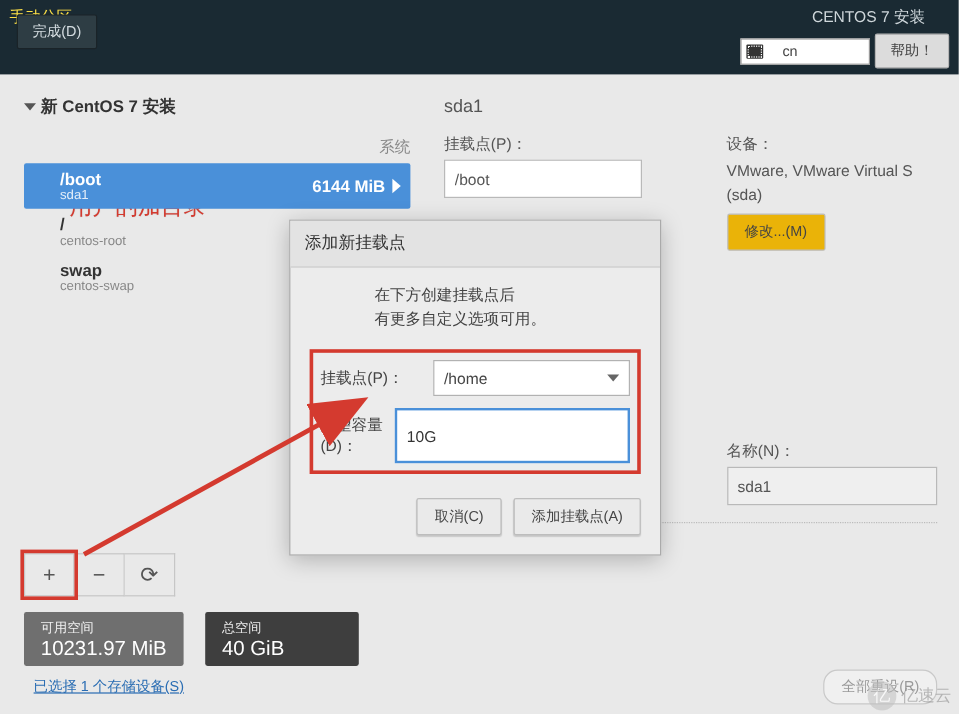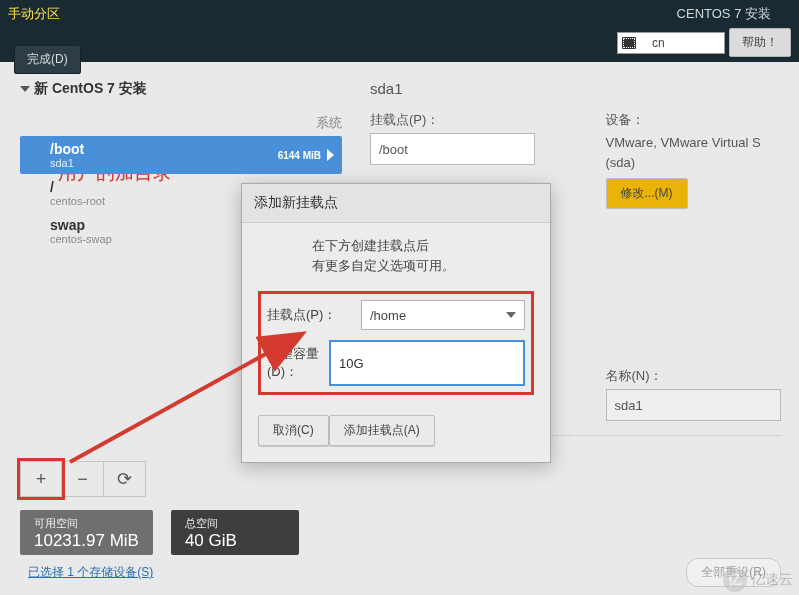--- a/index.html
+++ b/index.html
@@ -1,41 +1,41 @@
 <!DOCTYPE html>
 <html><head>
 <meta charset="utf-8">
 <style>
   * { box-sizing: border-box; margin: 0; padding: 0; font-family: "Microsoft YaHei", sans-serif; }
   body { width: 799px; height: 595px; background: #e9e9e9; overflow: hidden; position: relative; }
 
   .topbar { background: #1a2a33; height: 62px; color: #fff; position: relative; }
   .top-title-left { position: absolute; left: 8px; top: 5px; font-size: 13px; color: #fde047; }
-  .done-btn { position: absolute; left: 14px; top: 45px; background: #2e3d44; border:1px solid #1a2328; color: #d4dce0; font-size: 12px; padding: 5px 12px; border-radius: 2px; }
+  .done-btn { position: absolute; left: 14px; top: 12px; background: #2e3d44; border:1px solid #1a2328; color: #d4dce0; font-size: 12px; padding: 5px 12px; border-radius: 2px; }
   .top-title-right { position: absolute; right: 28px; top: 5px; font-size: 13px; color: #cfd7db; }
   .lang-box { position: absolute; right: 74px; top: 32px; width: 108px; height: 22px; background:#fff; border:1px solid #999; display:flex; align-items:center; padding:0 4px; gap:16px; }
   .kb-icon { width:14px; height:12px; background:#333; border-radius:1px; display:inline-block; position:relative;}
   .kb-icon::after{content:"";position:absolute;inset:1px;border:1px dotted #fff;}
   .lang-text{font-size:12px;color:#444;}
   .help-btn { position: absolute; right: 8px; top: 28px; background:#dcdcdc; border:1px solid #b5b5b5; color:#444; font-size:12px; padding:5px 12px; border-radius:2px;}
 
   .content { display:flex; height:calc(100% - 62px); }
 
   .leftpane { width: 352px; padding: 18px 10px 10px 20px; position:relative; }
   .tree-head { font-size: 14px; font-weight:600; color:#333; display:flex; align-items:center; gap:4px;}
   .tri{ width:0;height:0;border-left:5px solid transparent;border-right:5px solid transparent;border-top:6px solid #555;}
   .overlay-annot{ position:absolute; left:58px; top:74px; color:#d43a2f; font-size:19px; font-weight:500; line-height:1.3; text-shadow:0 0 1px rgba(0,0,0,.2); pointer-events:none;}
   .sys-label{ margin:16px 0 0 28px; font-size:13px; color:#888;text-align:right;}
   .part-list{ margin-top:4px; }
   .part-row{ display:flex; align-items:center; justify-content:space-between; padding:5px 8px 5px 30px; border-radius:2px; position:relative;}
   .part-row.selected{ background:#4a90d9; color:#fff;}
   .pr-left{display:flex;flex-direction:column;}
   .pr-name{font-size:14px;font-weight:600;}
   .pr-sub{font-size:11px;opacity:.85;}
-  .pr-right{display:flex;align-items:center;gap:6px;font-size:10px;font-weight:600;}
+  .pr-right{display:flex;align-items:center;gap:6px;font-size:14px;font-weight:600;}
   .chev{ width:0;height:0;border-top:6px solid transparent;border-bottom:6px solid transparent;border-left:7px solid #fff;}
   .part-row:not(.selected) .pr-name{color:#333;}
   .part-row:not(.selected) .pr-sub{color:#777;}
   .part-row:not(.selected) .pr-right{color:#333;}
 
   .btn-row{ position:absolute; left:20px; bottom:98px; display:flex; gap:0;}
   .sq-btn{ width:42px;height:36px;background:#e9e9e9;border:1px solid #c6c6c6;display:flex;align-items:center;justify-content:center;color:#555;font-size:18px;}
   .sq-btn+.sq-btn{border-left:none;}
   .sq-btn.hot{ outline:3px solid #d43a2f; position:relative; z-index:2;}
 
@@ -62,21 +62,21 @@
   .modal{position:absolute;left:241px;top:183px;width:310px;background:#ececec;border:1px solid #aaa;box-shadow:0 4px 18px rgba(0,0,0,.25);}
   .modal-title{background:#e3e3e3;padding:10px 12px;font-size:14px;color:#333;font-weight:500;border-bottom:1px solid #ccc;}
   .modal-body{padding:14px 16px 14px 70px;font-size:13px;color:#444;}
   .modal-body .line{margin-bottom:2px;}
   .modal-form{padding:0 16px 16px 16px;}
   .mf-row{display:flex;align-items:center;margin-bottom:10px;gap:8px;}
   .mf-lbl{width:86px;font-size:13px;color:#444;}
   .dd{flex:1;height:30px;border:1px solid #b2b2b2;background:#fff;display:flex;align-items:center;justify-content:space-between;padding:0 8px;font-size:13px;color:#444;}
   .dd .tri2{width:0;height:0;border-left:5px solid transparent;border-right:5px solid transparent;border-top:6px solid #666;}
   .txtinp{flex:1;height:46px;border:2px solid #4a90d9;background:#fff;padding:0 8px;font-size:13px;color:#333;}
-  .modal-actions{display:flex;gap:0;padding:4px 16px 16px;}
+  .modal-actions{display:flex;justify-content:flex-end;gap:10px;padding:4px 16px 16px;}
   .m-btn{background:#eaeaea;border:1px solid #bdbdbd;padding:6px 14px;font-size:12px;color:#444;border-radius:2px;box-shadow:0 1px 1px rgba(0,0,0,.15);}
 
   
   svg.arrow-svg{position:absolute;left:0;top:0;pointer-events:none;}
 
   .watermark{position:absolute;right:6px;bottom:3px;display:flex;align-items:center;gap:4px;opacity:.55;}
   .wm-circle{width:24px;height:24px;border-radius:50%;background:#bfbfbf;display:flex;align-items:center;justify-content:center;font-size:14px;color:#fff;}
   .wm-text{font-size:14px;color:#888;}
 </style>
 </head>

